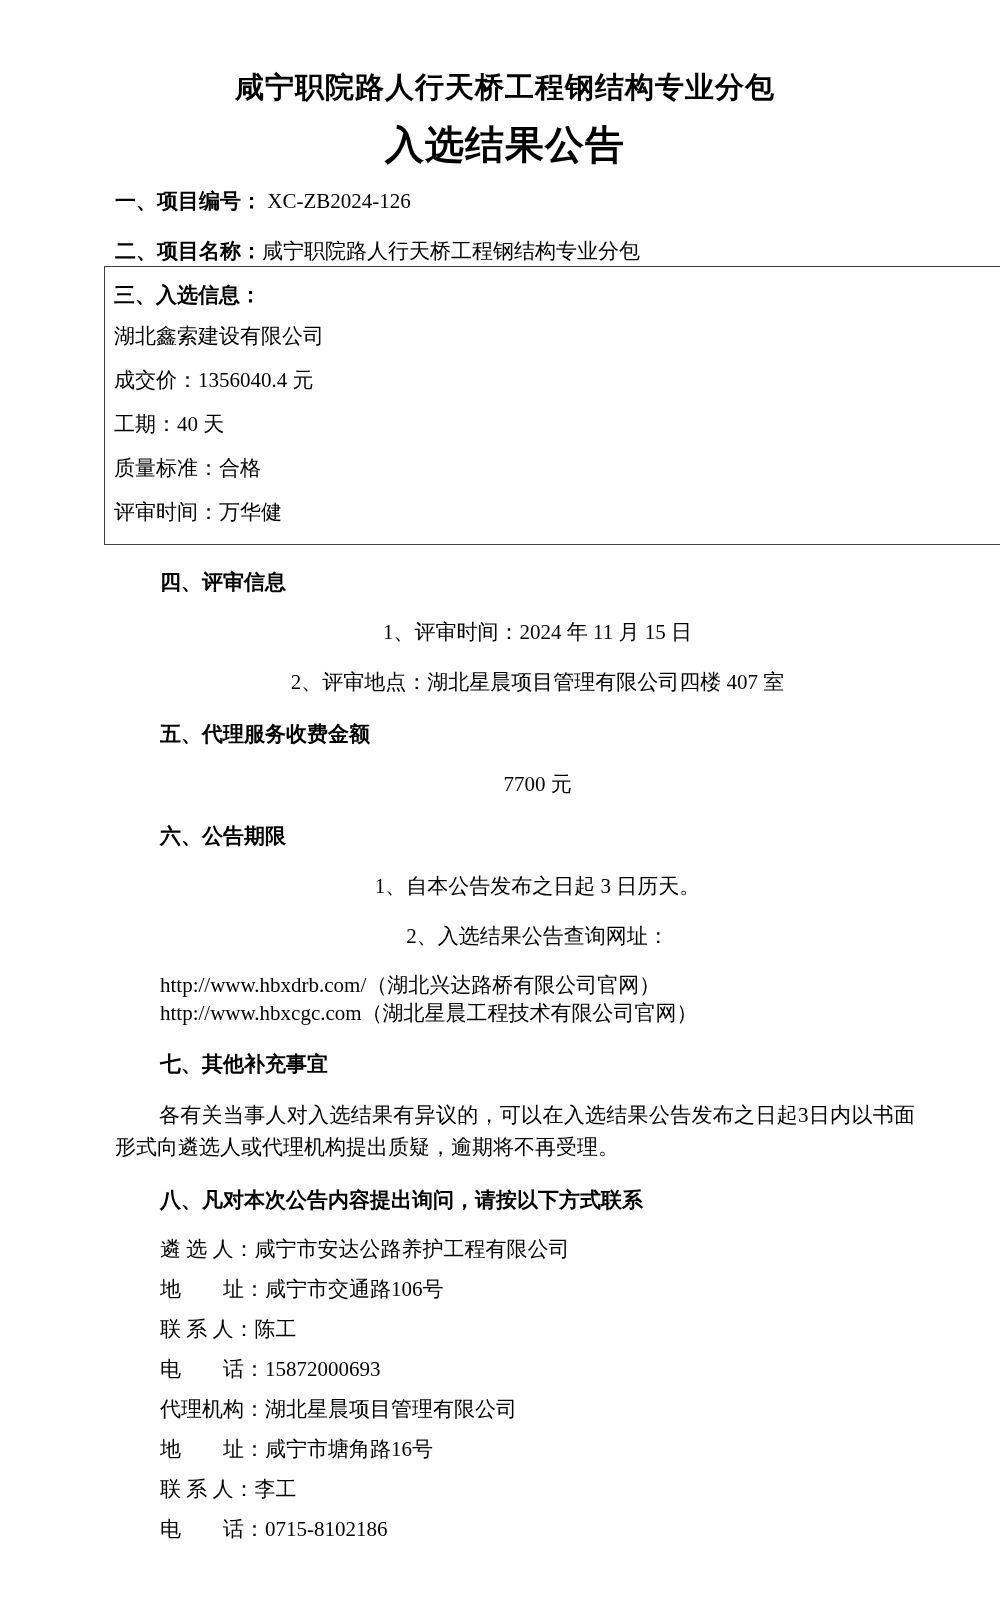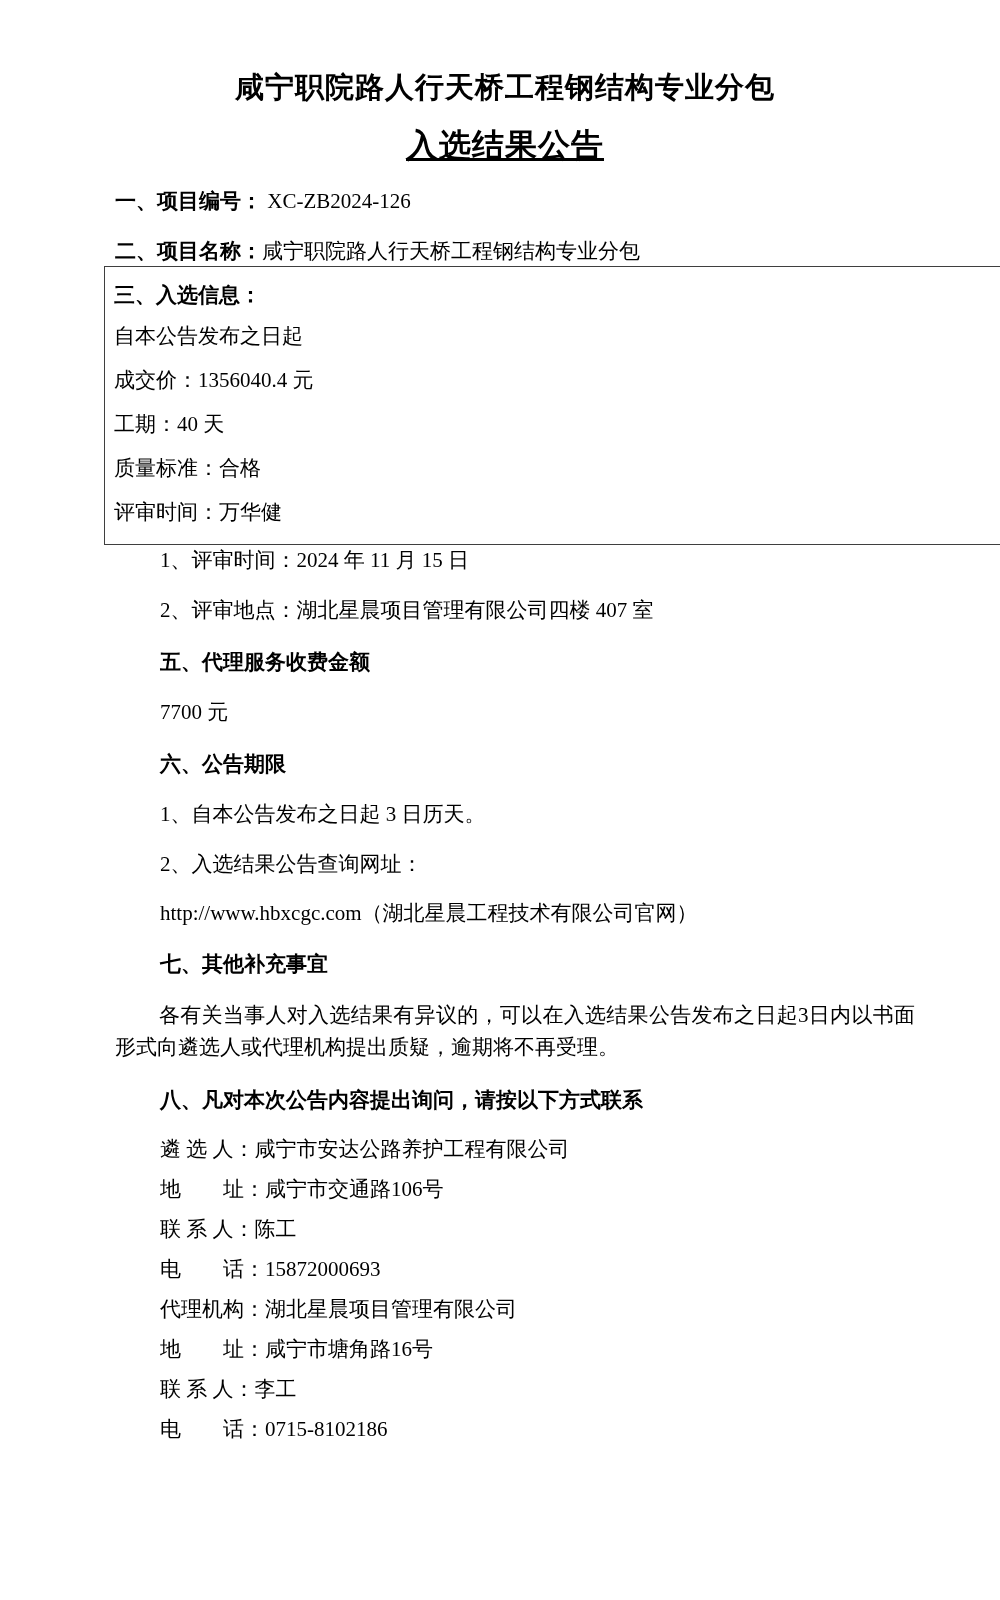--- a/index.html
+++ b/index.html
@@ -21,27 +21,26 @@
   }
   .t1 {
     font-size: 29px;
     font-weight: 700;
     text-align: center;
     line-height: 34px;
     margin: 0 20px 24px 0;
     letter-spacing: 1px;
   }
   .t2 {
-    font-size: 32px;
+    font-size: 39px;
     font-weight: 700;
     text-align: center;
     line-height: 34px;
     margin: 0 20px 24px 0;
     letter-spacing: 1px;
-    text-decoration: underline;
   }
   p { font-size: 21px; }
   .item {
     margin: 0 0 20px 0;
     line-height: 30px;
   }
   .item b { font-weight: 700; text-align: right; }
   .item.m0 { margin-bottom: 0; }
   .box {
     box-sizing: border-box;
@@ -61,20 +60,21 @@
   }
   .boxl.last { margin-bottom: 0; }
   .h {
     font-weight: 700;
     margin: 22px 0 20px 45px;
     line-height: 30px;
   }
   .ind {
     margin: 0 0 20px 45px;
     line-height: 30px;
+    text-align: center;
   }
   .url {
     margin: 0 0 0 45px;
     line-height: 28px;
   }
   .para {
     margin: 0 0 18px 0;
     line-height: 32px;
     text-indent: 44px;
     text-align: justify;
@@ -91,36 +91,38 @@
 
   <div class="t1">咸宁职院路人行天桥工程钢结构专业分包</div>
   <div class="t2">入选结果公告</div>
 
   <p class="item"><b>一、项目编号：</b><span> XC-ZB2024-126</span></p>
 
   <p class="item m0"><b>二、项目名称：</b><span>咸宁职院路人行天桥工程钢结构专业分包</span></p>
 
   <div class="box">
     <p class="boxh">三、入选信息：</p>
-    <p class="boxl">自本公告发布之日起</p>
+    <p class="boxl">湖北鑫索建设有限公司</p>
     <p class="boxl">成交价：1356040.4 元</p>
     <p class="boxl">工期：40 天</p>
     <p class="boxl">质量标准：合格</p>
     <p class="boxl last">评审时间：万华健</p>
   </div>
 
+  <p class="h">四、评审信息</p>
   <p class="ind">1、评审时间：2024 年 11 月 15 日</p>
   <p class="ind">2、评审地点：湖北星晨项目管理有限公司四楼 407 室</p>
 
   <p class="h">五、代理服务收费金额</p>
   <p class="ind">7700 元</p>
 
   <p class="h">六、公告期限</p>
   <p class="ind">1、自本公告发布之日起 3 日历天。</p>
   <p class="ind">2、入选结果公告查询网址：</p>
+  <p class="url">http://www.hbxdrb.com/（湖北兴达路桥有限公司官网）</p>
   <p class="url">http://www.hbxcgc.com（湖北星晨工程技术有限公司官网）</p>
 
   <p class="h">七、其他补充事宜</p>
   <p class="para">各有关当事人对入选结果有异议的，可以在入选结果公告发布之日起3日内以书面形式向遴选人或代理机构提出质疑，逾期将不再受理。</p>
 
   <p class="h">八、凡对本次公告内容提出询问，请按以下方式联系</p>
 
   <p class="contact"><span>遴 选 人：</span><span>咸宁市安达公路养护工程有限公司</span></p>
   <p class="contact"><span>地　　址：</span><span>咸宁市交通路106号</span></p>
   <p class="contact"><span>联 系 人：</span><span>陈工</span></p>

